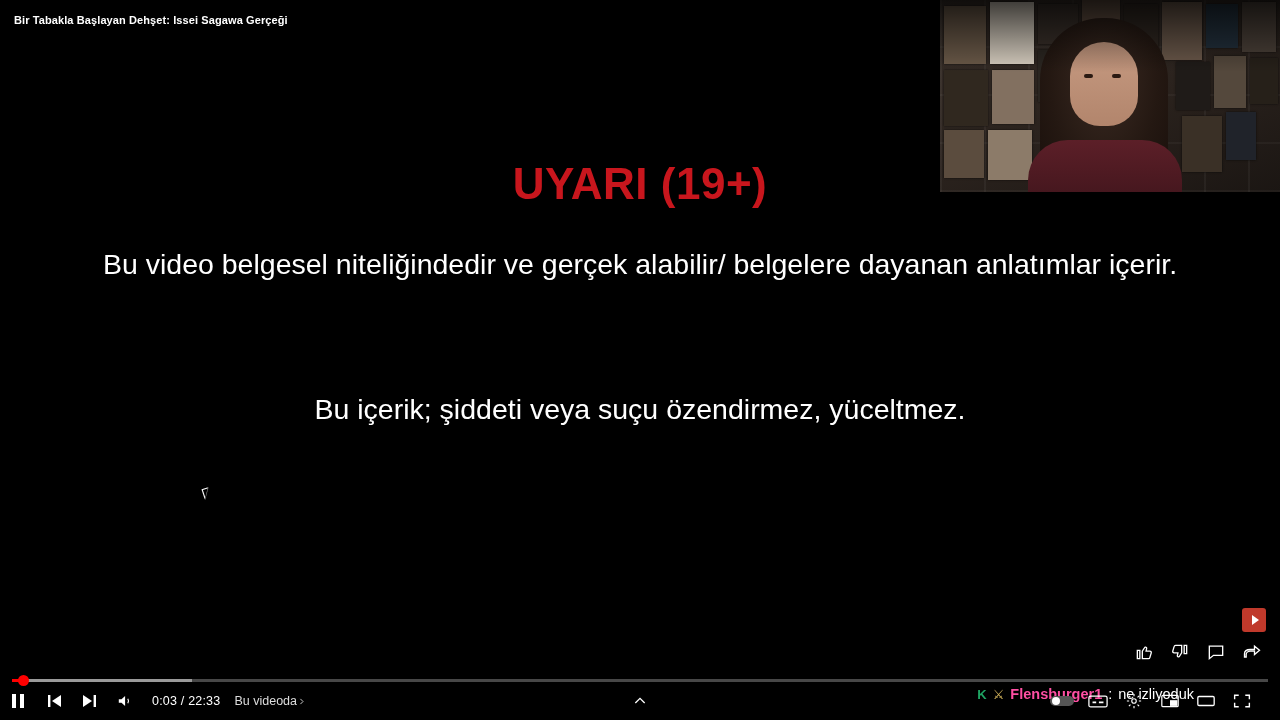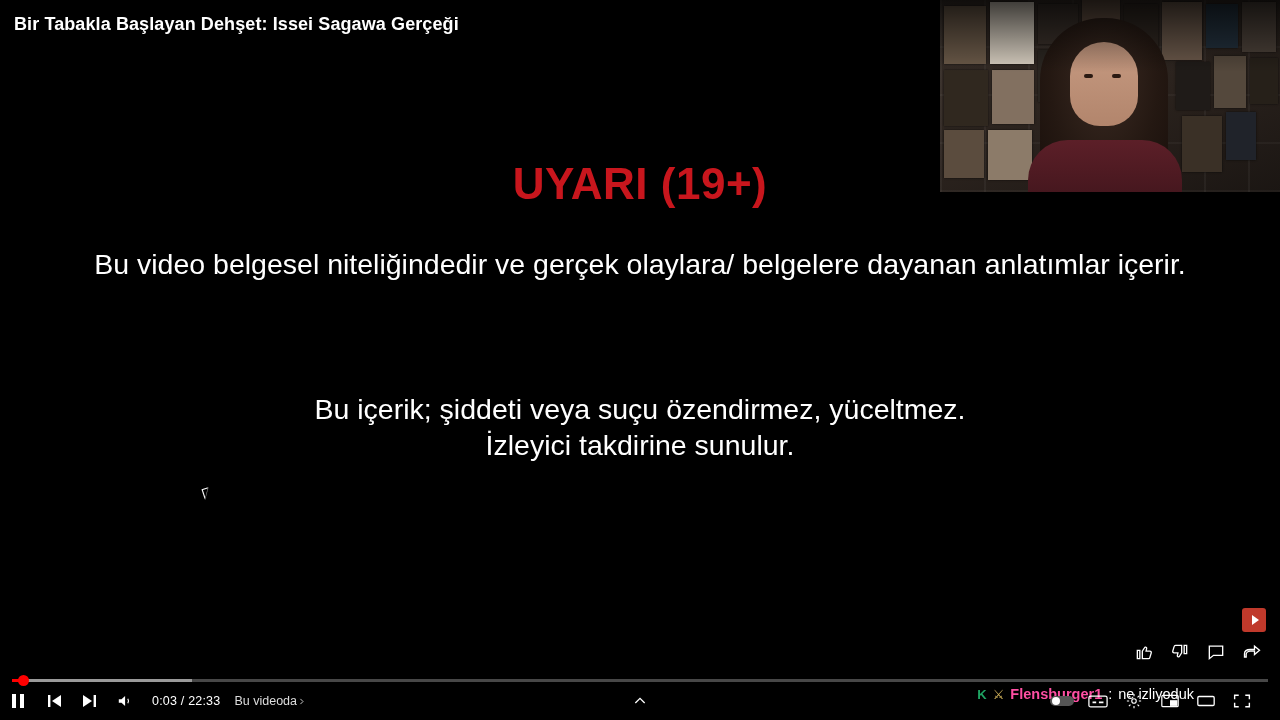--- a/index.html
+++ b/index.html
@@ -27,21 +27,21 @@
     width: 1280px;
     height: 72px;
     background: linear-gradient(to bottom, rgba(0,0,0,0.72), rgba(0,0,0,0));
     pointer-events: none;
   }
   .video-title {
     position: absolute;
     top: 14px;
     left: 14px;
     color: #fff;
-    font-size: 18px;
+    font-size: 11px;
     font-weight: bold;
     letter-spacing: 0.1px;
     text-shadow: 0 0 4px rgba(0,0,0,0.8);
     white-space: nowrap;
   }
 
   
   .slide {
     position: absolute;
     top: 0; left: 0;
@@ -298,26 +298,25 @@
 </style>
 </head>
 <body>
 
 <div id="player">
 
   <div class="slide">
     <div class="warn-heading">UYARI (19+)</div>
 
     <div class="para para-1">
-      <span class="ln">Bu video belgesel niteliğindedir ve gerçek olaylara/ belgelere dayanan anlatımlar içerir.</span>
+      <span class="ln">Bu video belgesel niteliğindedir ve gerçek alabilir/ belgelere dayanan anlatımlar içerir.</span>
     </div>
 
     <div class="para para-2">
       <span class="ln">Bu içerik; şiddeti veya suçu özendirmez, yüceltmez.</span>
-      <span class="ln">İzleyici takdirine sunulur.</span>
     </div>
   </div>
 
   <div class="webcam">
     <div class="wall"></div>
     <div class="poster" style="left:4px;  top:6px;   width:42px; height:58px; background:#6b5a49;"></div>
     <div class="poster" style="left:50px; top:2px;   width:44px; height:62px; background:#d8cfc1;"></div>
     <div class="poster" style="left:98px; top:4px;   width:40px; height:40px; background:#39302a;"></div>
     <div class="poster" style="left:142px;top:0px;   width:38px; height:52px; background:#5e4c3f;"></div>
     <div class="poster" style="left:184px;top:4px;   width:34px; height:46px; background:#2f2721;"></div>

